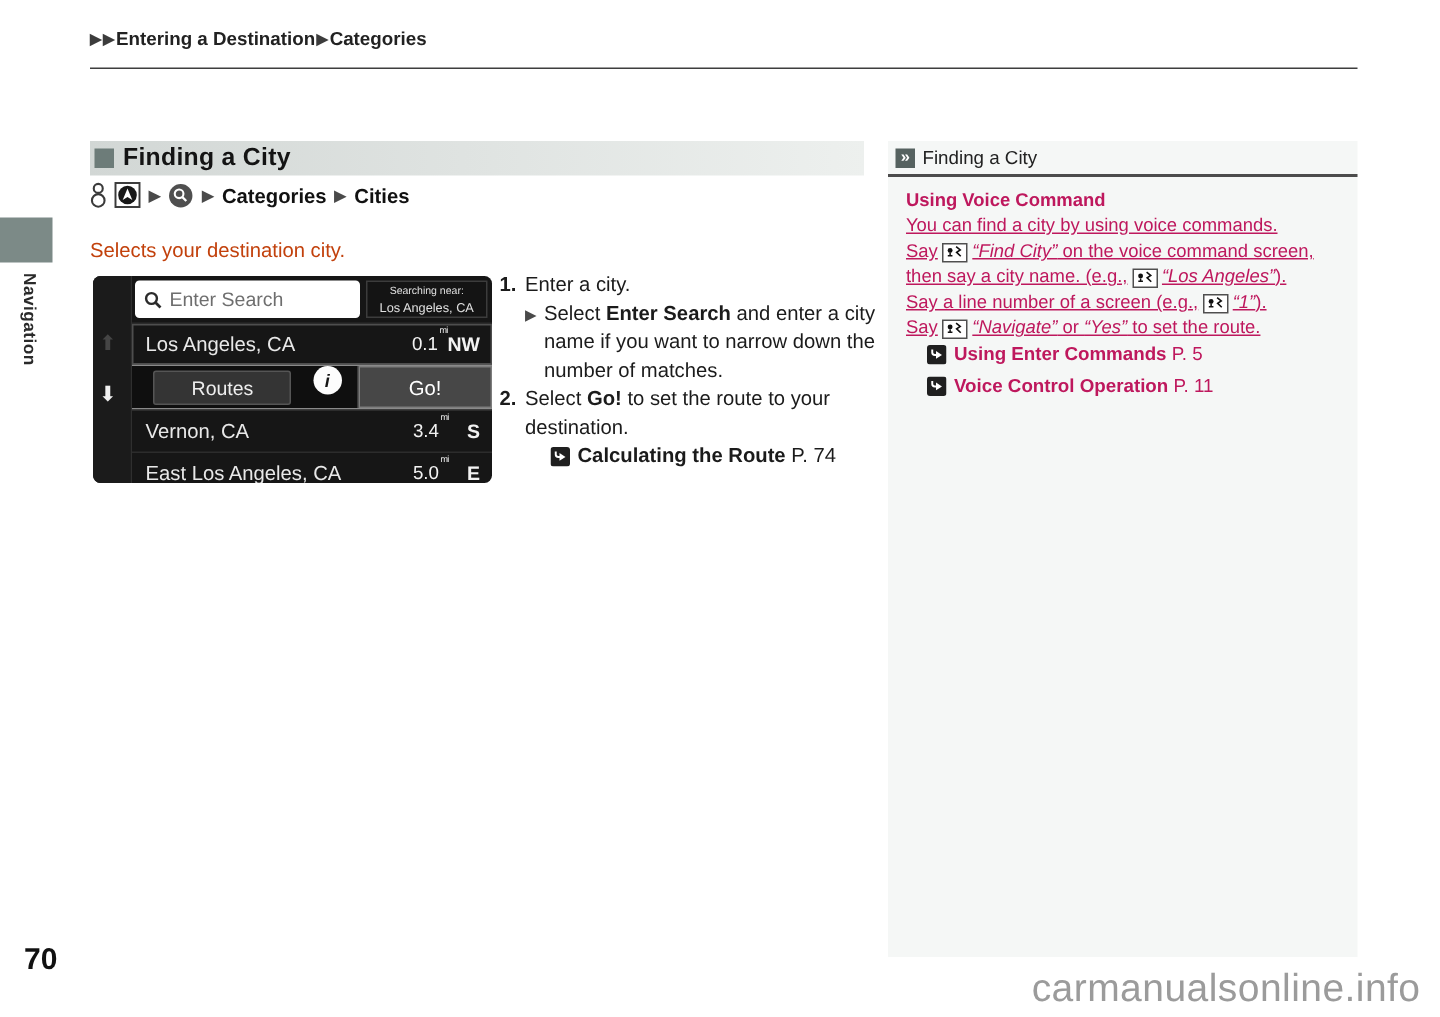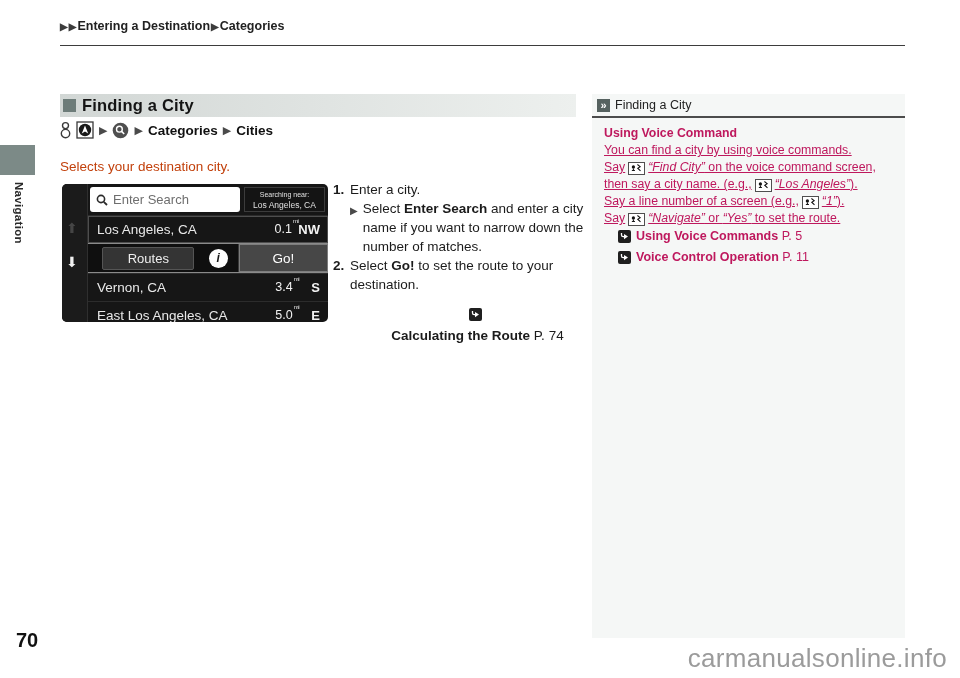--- a/index.html
+++ b/index.html
@@ -72,21 +72,21 @@
     align-items:center; font-size:13.5px; border-top:1px solid #2c2c2c; flex:none;
   }
   .result-row.selected { box-shadow:inset 0 0 0 1px #4e4e4e; }
   .result-row.clipped { overflow:hidden; }
   .dist { font-size:12.5px; color:#f2f2f2; display:flex; align-items:flex-start; }
   .dist .unit { font-size:6px; letter-spacing:-0.5px; margin-left:1px; transform:translateY(-4px); }
   .dist .dir { font-weight:bold; font-size:13px; display:inline-block; min-width:21px; text-align:right; }
 
   .actions-row {
     height:30px; background:#0f0f0f; border-top:1px solid #8a8a8a; border-bottom:1px solid #8a8a8a;
-    display:flex; align-items:center; flex:none;
+    display:flex; flex:none;
   }
   .routes-zone { flex:1.35; display:flex; align-items:center; justify-content:center; height:100%; }
   .routes-btn {
     width:92px; height:23px; background:#343434; border:1px solid #555; border-radius:2px;
     color:#eee; font-size:13px; font-family:inherit;
   }
   .info-circle {
     width:19px; height:19px; border-radius:50%; background:#fdfdfd; color:#161616;
     font-weight:bold; font-size:12px; font-style:italic;
     display:flex; align-items:center; justify-content:center; flex:none;
@@ -96,21 +96,21 @@
     width:100%; height:100%; background:#474747; border:1px solid #7d7d7d;
     color:#fff; font-size:13.5px; font-family:inherit;
   }
 
   
   .steps { position:absolute; left:333px; top:180px; width:255px; font-size:13.5px; line-height:19px; color:#1b1b1b; }
   .step { display:flex; }
   .step .num { font-weight:bold; width:17px; flex:none; }
   .sub-bullet { display:flex; margin-left:17px; }
   .sub-bullet .tri { font-size:10px; color:#4a4a4a; margin:2px 5px 0 0; flex:none; }
-  .ref-line { display:flex; align-items:center; margin-left:34px; margin-top:10px;flex-direction:column; }
+  .ref-line { display:flex; align-items:flex-start; margin-left:34px; margin-top:0px; }
   .ref-line .ref-icon { margin:3px 5px 0 0; flex:none; }
   b.inlineb { font-weight:bold; }
 
   
   .sidebar-box {
     position:absolute; left:592px; top:94px; width:313px; height:544px;
     background:#f5f7f6;
   }
   .sb-header {
     display:flex; align-items:center; gap:5px; padding:4px 8px 4px 5px;
@@ -309,21 +309,21 @@
             </svg>
           </span><span class="it">“Navigate”</span><span> or </span><span class="it">“Yes”</span><span> to set the route.</span></div>
       <div class="sb-ref">
         <span class="ref-icon">
           <svg width="13" height="13" viewBox="0 0 13 13">
               <rect x="0" y="0" width="13" height="13" rx="2" fill="#1f1f1f"></rect>
               <path d="M3.5 3 V5 Q3.5 6.6 5.2 6.6 H6.5" fill="none" stroke="#fff" stroke-width="1.3"></path>
               <path d="M6 4 L10 6.6 L6 9.2 Z" fill="#fff"></path>
             </svg>
         </span>
-        <p><b class="inlineb">Using Voice Commands</b><span> P. 5</span></p>
+        <p><b class="inlineb">Using Enter Commands</b><span> P. 5</span></p>
       </div>
       <div class="sb-ref">
         <span class="ref-icon">
           <svg width="13" height="13" viewBox="0 0 13 13">
               <rect x="0" y="0" width="13" height="13" rx="2" fill="#1f1f1f"></rect>
               <path d="M3.5 3 V5 Q3.5 6.6 5.2 6.6 H6.5" fill="none" stroke="#fff" stroke-width="1.3"></path>
               <path d="M6 4 L10 6.6 L6 9.2 Z" fill="#fff"></path>
             </svg>
         </span>
         <p><b class="inlineb">Voice Control Operation</b><span> P. 11</span></p>

